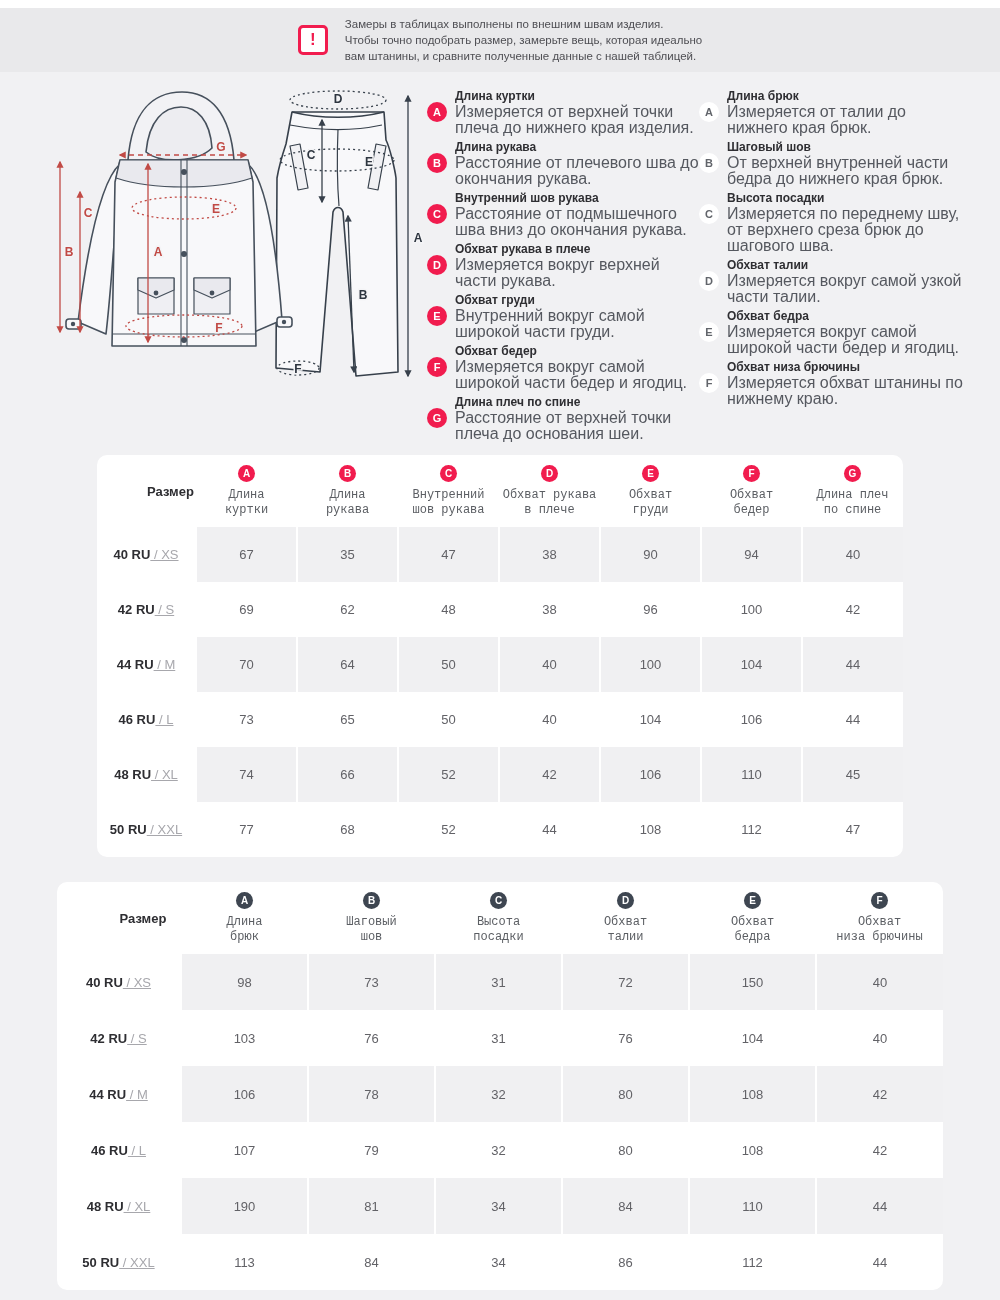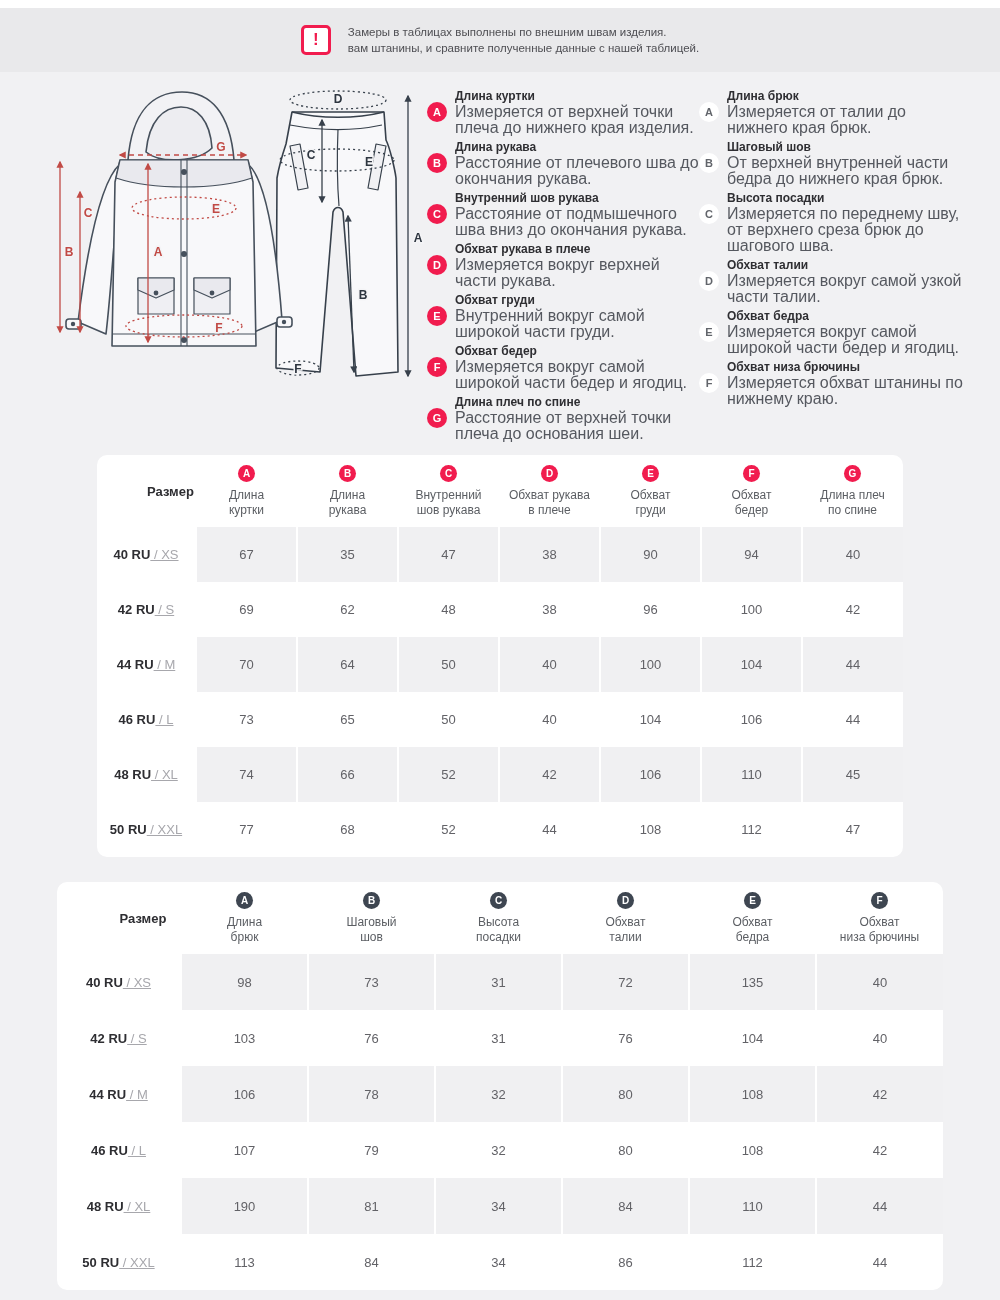--- a/index.html
+++ b/index.html
@@ -52,40 +52,41 @@
   .card-jacket{left:97px;top:455px;width:806px;}
   .card-pants{left:57px;top:882px;width:886px;}
   table{width:100%;border-collapse:collapse;table-layout:fixed;}
   thead tr{height:72px;}
   th{vertical-align:middle;font-weight:normal;}
   .card-jacket .size-col{width:99px;}
   .card-pants .size-col{width:124px;}
   .size-col{font-size:13px;font-weight:bold;color:var(--text);padding-left:48px;}
   .t-badge{width:17px;height:17px;border-radius:50%;margin:0 auto 6px;font-size:10px;font-weight:bold;
            display:flex;align-items:center;justify-content:center;}
-  .col-label{font-size:12px;color:#5B5E63;line-height:15px;white-space:pre-line;text-align:center;}
+  .col-label{font-size:12px;color:#5B5E63;line-height:15px;white-space:pre-line;text-align:center;font-family:Liberation Mono, monospace;}
   tbody tr{height:55px;}
   .card-pants tbody tr{height:56px;}
   td{text-align:center;font-size:13px;color:var(--value);}
   td:not(.size-cell){border-left:2px solid #fff;}
   tbody tr:nth-child(odd) td:not(.size-cell){background:var(--stripe);}
   .size-cell .sz{font-weight:bold;color:var(--text);}
   .size-cell .alt{color:var(--faint);text-decoration:underline;}
 </style>
 </head>
 <body>
 
 <div class="page">
 
   <div class="banner">
     <div class="warn-box">
       <span>!</span>
     </div>
     <div class="banner-text" id="banner-lines">
         <div class="b-line">Замеры в таблицах выполнены по внешним швам изделия.</div>
+        <div class="b-line">Чтобы точно подобрать размер, замерьте вещь, которая идеально</div>
         <div class="b-line">вам штанины, и сравните полученные данные с нашей таблицей.</div>
       </div>
   </div>
 
   <div class="diagram">
     <svg width="380" height="330" viewBox="0 0 380 330">
       <defs>
         <marker id="arrR" viewBox="0 0 10 10" refX="8" refY="5" markerWidth="5.5" markerHeight="5.5" orient="auto-start-reverse">
           <path d="M0,0 L10,5 L0,10 Z" fill="#C14A45"></path>
         </marker>
@@ -405,21 +406,21 @@
             </th>
           </tr>
         </thead>
         <tbody>
           <tr>
             <td class="size-cell"><span class="sz">40 RU</span><span class="alt"> / XS</span></td>
             <td>98</td>
             <td>73</td>
             <td>31</td>
             <td>72</td>
-            <td>135</td>
+            <td>150</td>
             <td>40</td>
           </tr>
           <tr>
             <td class="size-cell"><span class="sz">42 RU</span><span class="alt"> / S</span></td>
             <td>103</td>
             <td>76</td>
             <td>31</td>
             <td>76</td>
             <td>104</td>
             <td>40</td>

